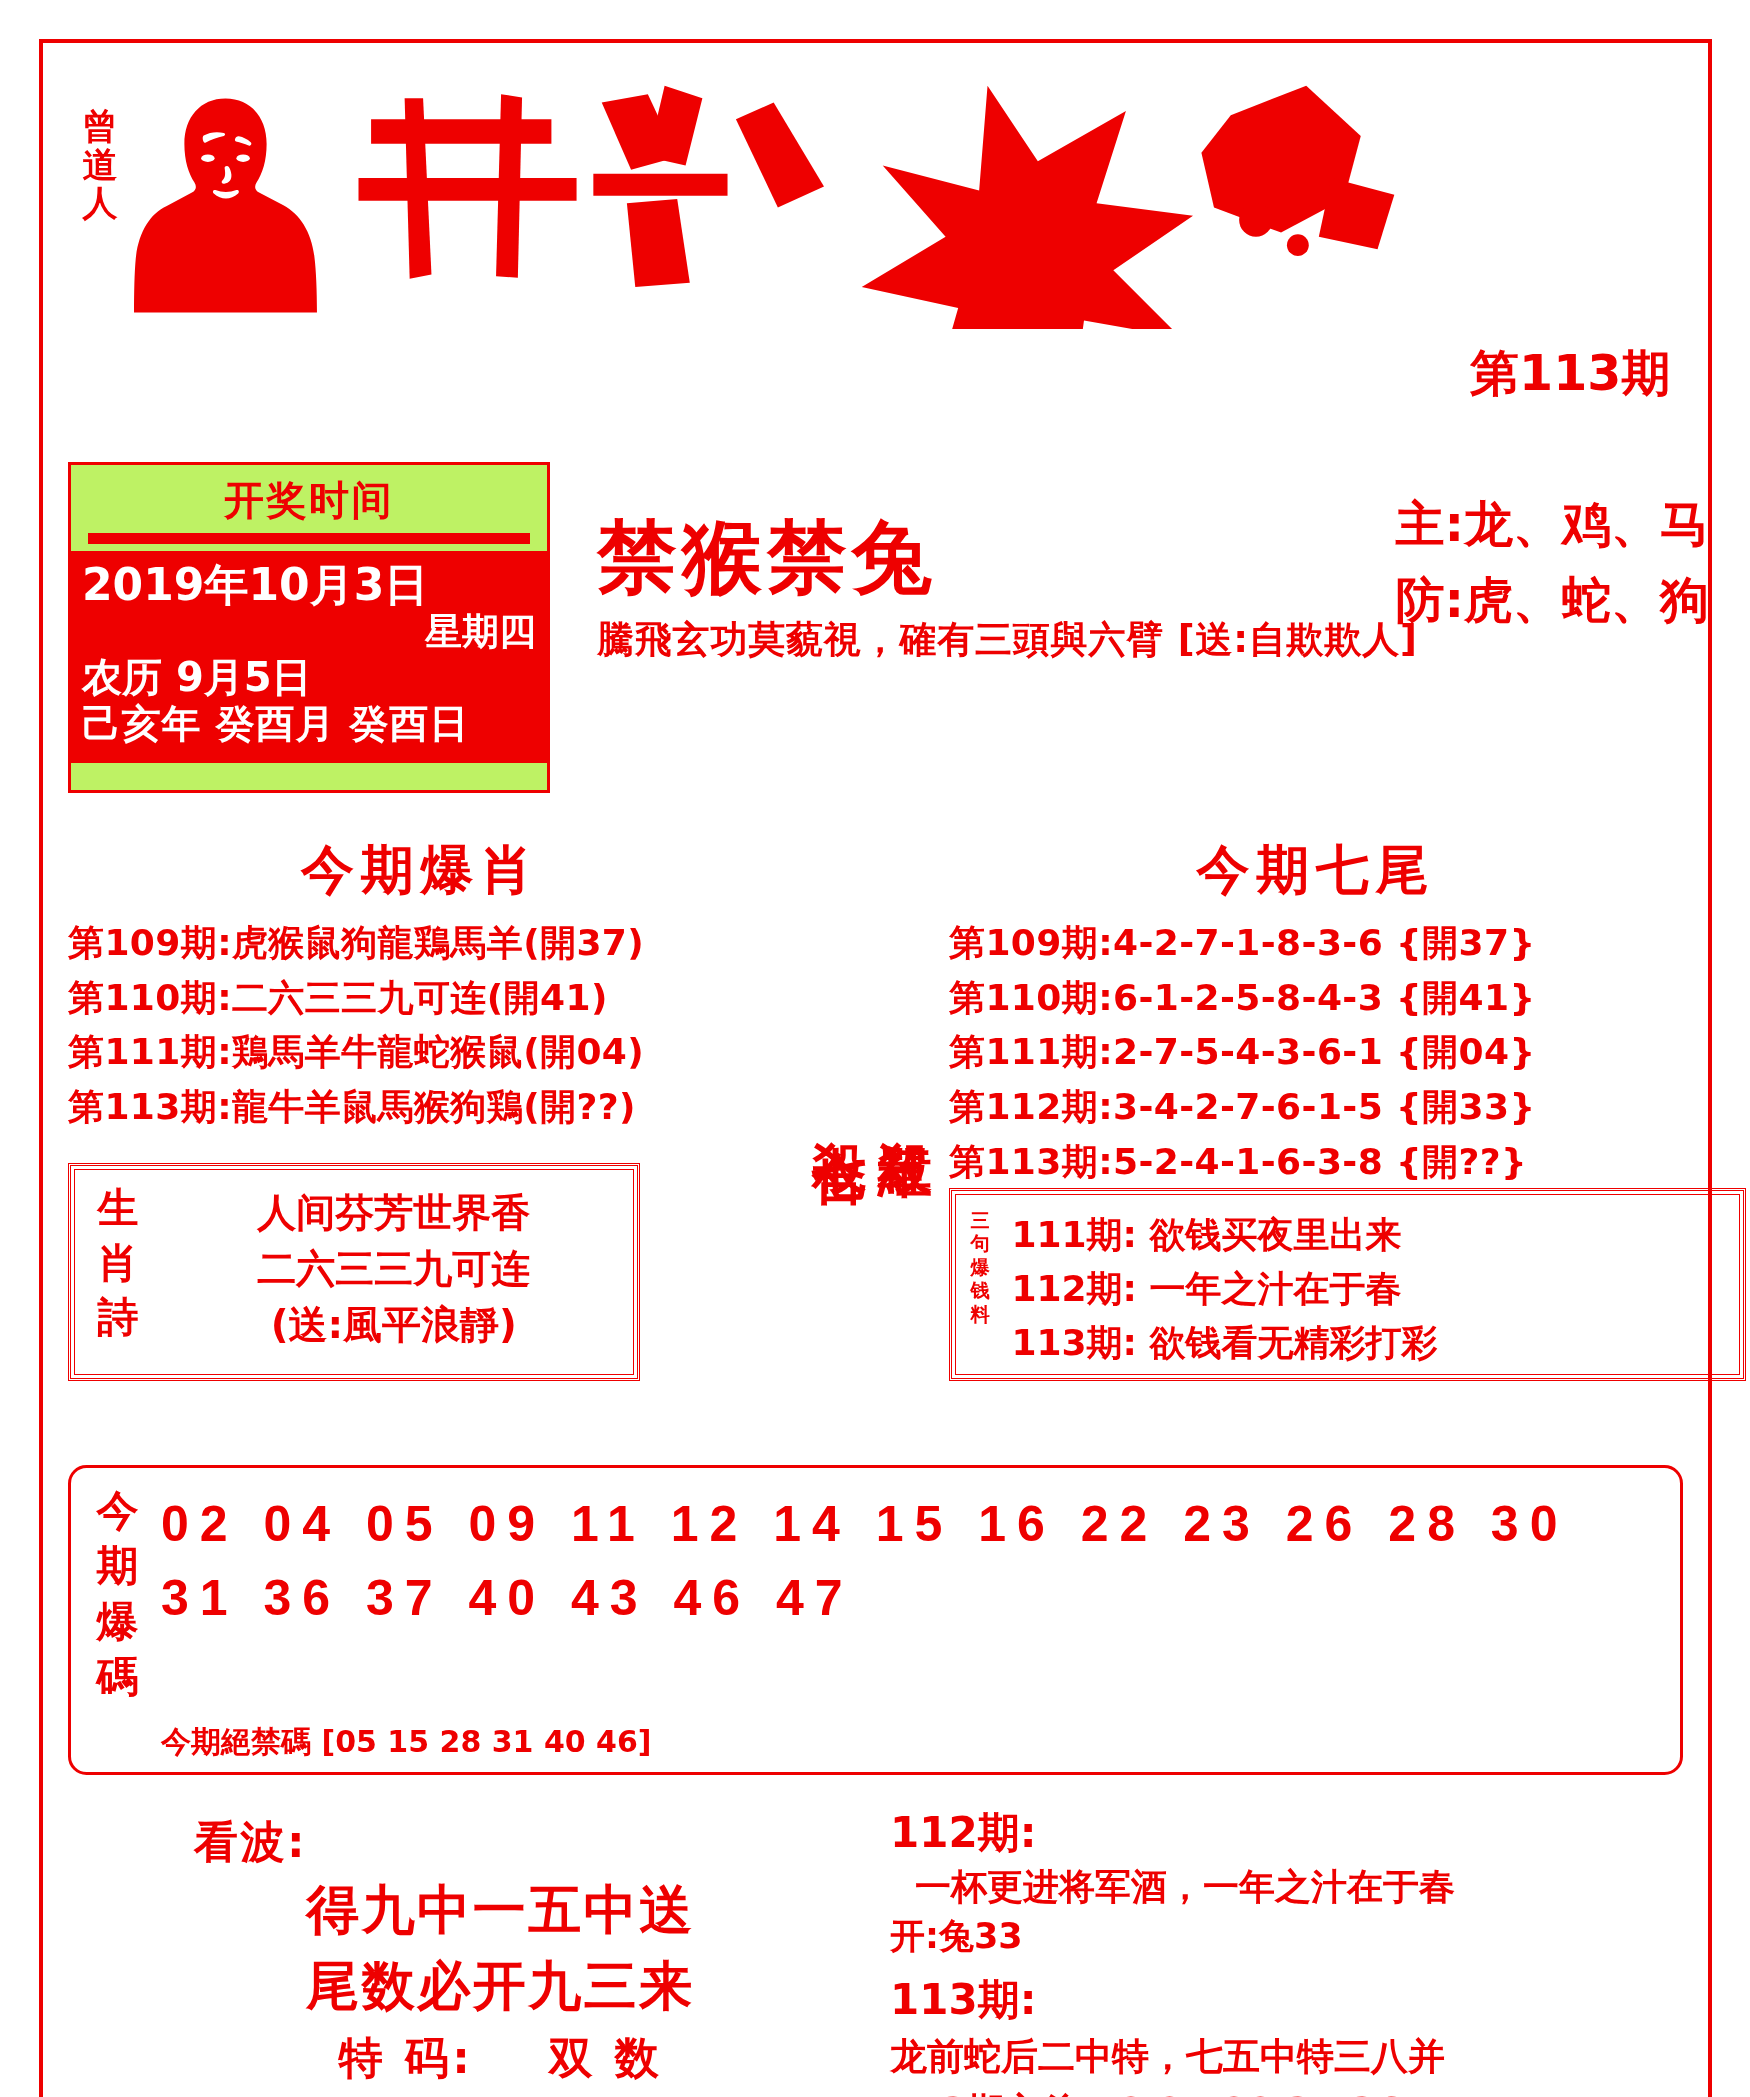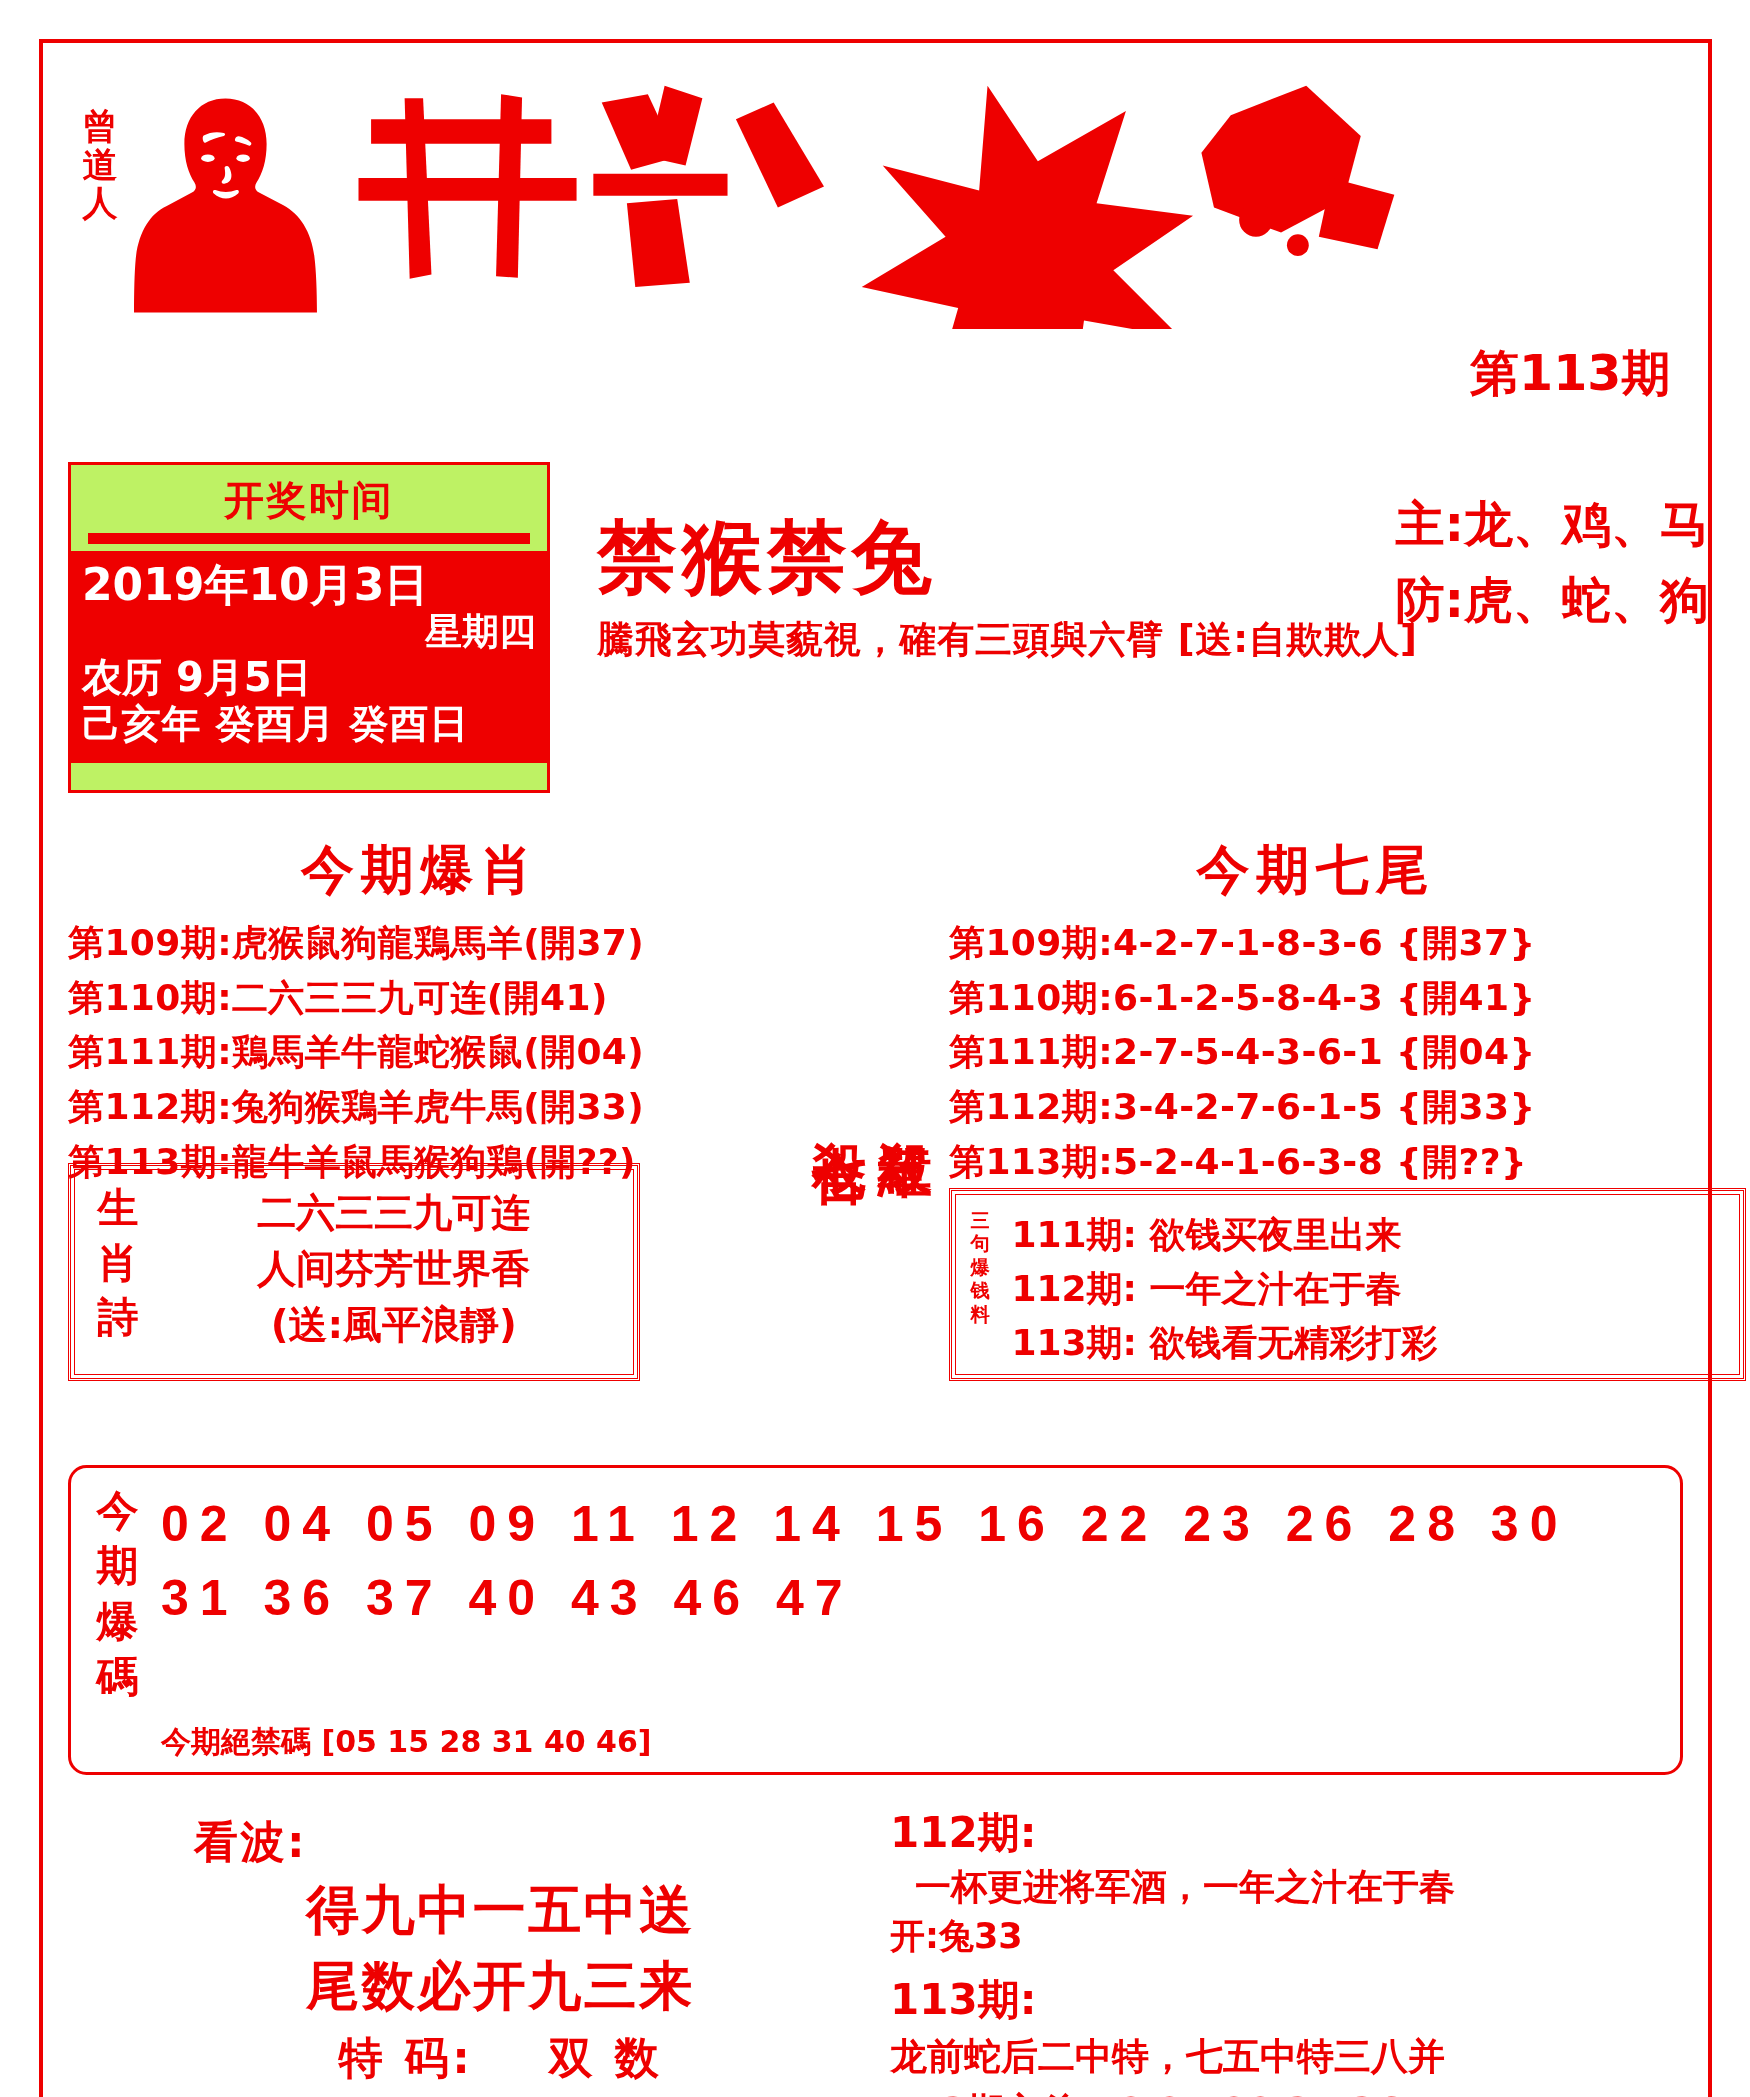--- a/index.html
+++ b/index.html
@@ -428,30 +428,29 @@
       </div>
 
       <div class="cols">
 
         <div class="col-left">
           <div class="sec-title">今期爆肖</div>
           <div class="rowlist">
             <div>第109期:虎猴鼠狗龍鶏馬羊(開37)</div>
             <div>第110期:二六三三九可连(開41)</div>
             <div>第111期:鶏馬羊牛龍蛇猴鼠(開04)</div>
-            <div>第112期:兔狗猴鶏羊虎牛馬(開33)</div>
             <div>第113期:龍牛羊鼠馬猴狗鶏(開??)</div>
           </div>
 
           <div class="poembox">
             <div class="poembox-in">
               <div class="poem-label">生肖詩</div>
               <div class="poem-lines">
+                <div>人间芬芳世界香</div>
                 <div>二六三三九可连</div>
-                <div>人间芬芳世界香</div>
                 <div>(送:風平浪靜)</div>
               </div>
             </div>
           </div>
         </div>
 
         <div class="col-mid">
           <div class="vert">
             <span>殺紅單</span>
             <span style="display:block;height:25px;"></span>

